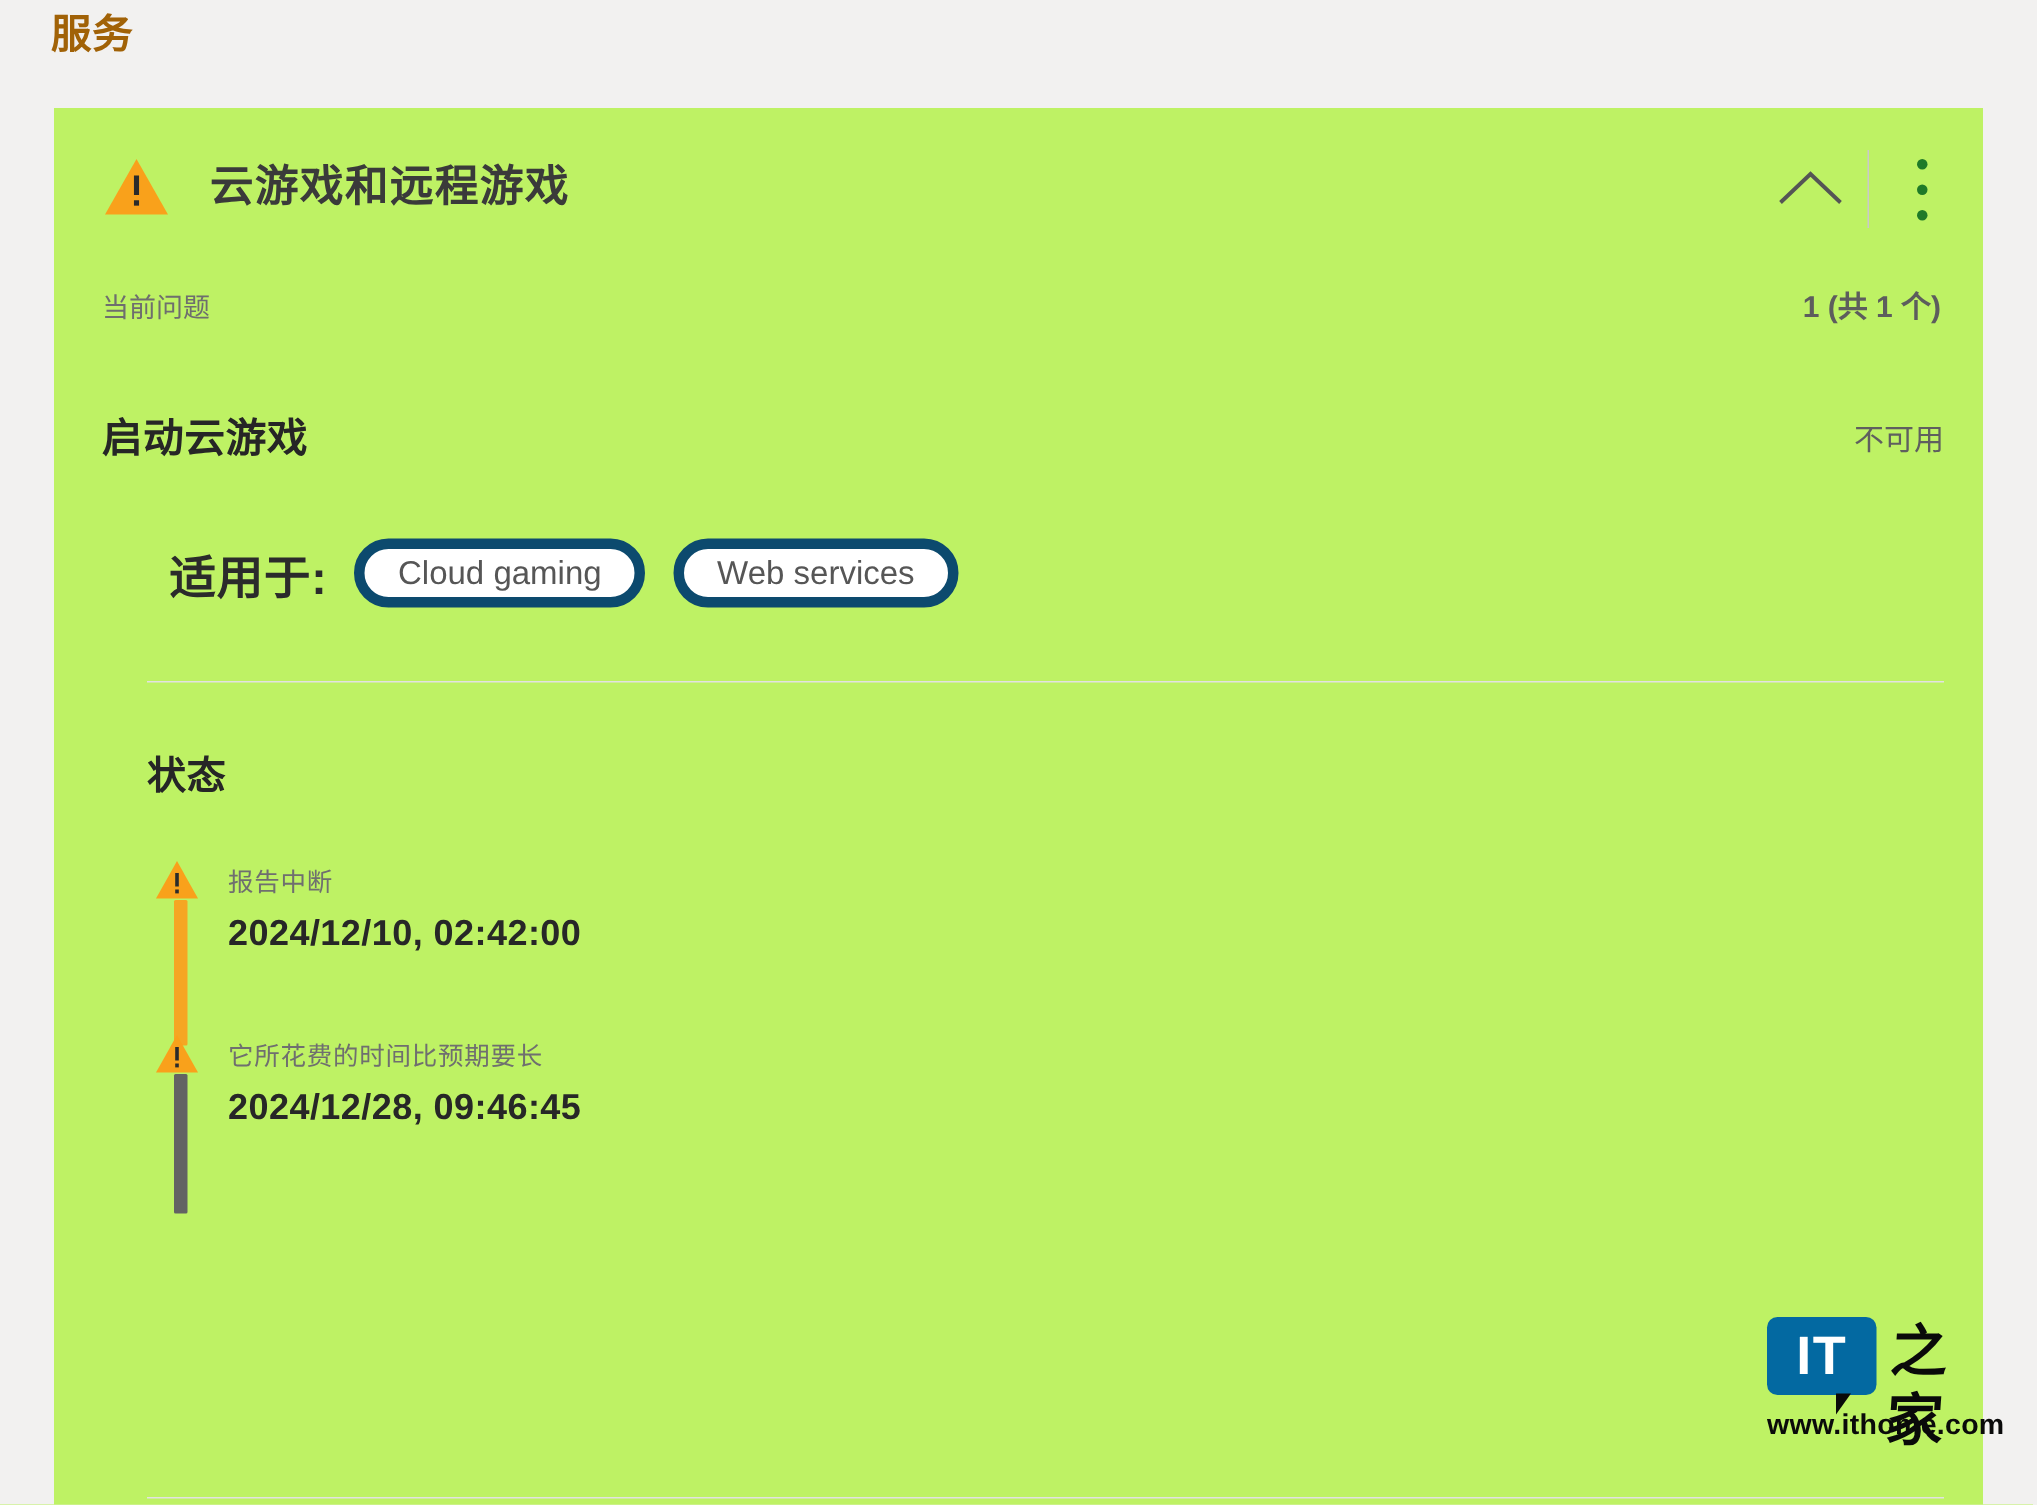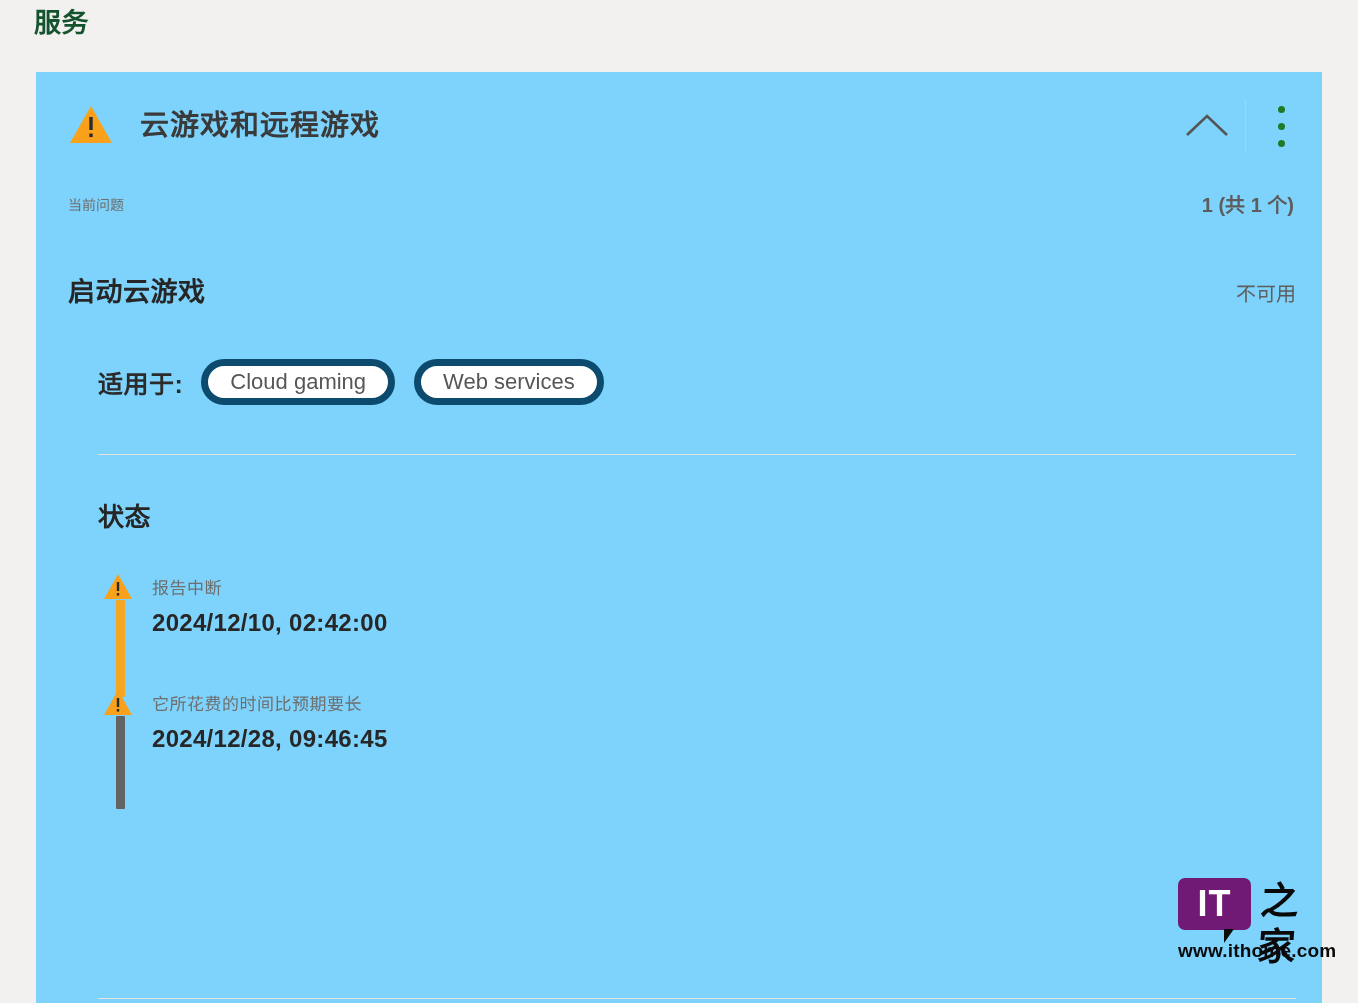--- a/index.html
+++ b/index.html
@@ -17,33 +17,33 @@
     position: relative;
   }
 
   
   .page-heading {
     position: absolute;
     left: 34px;
     top: 4px;
     font-size: 27px;
     font-weight: bold;
-    color: #14532d;
+    color: #a16207;
     letter-spacing: 0.5px;
     line-height: 38px;
   }
 
   
   .card {
     position: absolute;
     left: 36px;
     top: 72px;
     width: 1286px;
     height: 931px;
-    background: #7dd3fc;
+    background: #bef264;
     box-sizing: border-box;
   }
 
   
   .card-header {
     position: relative;
     height: 113px;
   }
   .warn-triangle-lg {
     position: absolute;
@@ -104,21 +104,21 @@
   
   .meta-row {
     position: relative;
     height: 48px;
     margin-top: 6px;
   }
   .meta-label {
     position: absolute;
     left: 32px;
     top: 0;
-    font-size: 14px;
+    font-size: 18px;
     color: #6e6e6e;
     line-height: 28px;
   }
   .meta-count {
     position: absolute;
     right: 28px;
     top: 0;
     font-size: 20px;
     font-weight: bold;
     color: #5d5d5d;
@@ -152,25 +152,26 @@
 
   
   .applies-row {
     display: flex;
     align-items: center;
     margin-left: 62px;
     margin-top: 14px;
     height: 50px;
   }
   .applies-label {
-    font-size: 25px;
+    font-size: 31px;
     font-weight: bold;
     color: #2b2b2b;
     margin-right: 18px;
     letter-spacing: 0.5px;
+    margin-left: 15px;
   }
   .chip {
     border: 7px solid #0c4a6e;
     border-radius: 26px;
     height: 46px;
     padding: 0 22px;
     display: flex;
     align-items: center;
     font-size: 22px;
     color: #565656;
@@ -276,21 +277,21 @@
   }
   .wm-row {
     display: flex;
     align-items: flex-start;
     height: 56px;
   }
   .wm-bubble {
     position: relative;
     width: 76px;
     height: 52px;
-    background: #701a75;
+    background: #0369a1;
     border-radius: 7px;
   }
   .wm-bubble-text {
     position: absolute;
     left: 0; right: 0; top: 0; bottom: 0;
     display: flex;
     align-items: center;
     justify-content: center;
     color: #ffffff;
     font-size: 36px;

